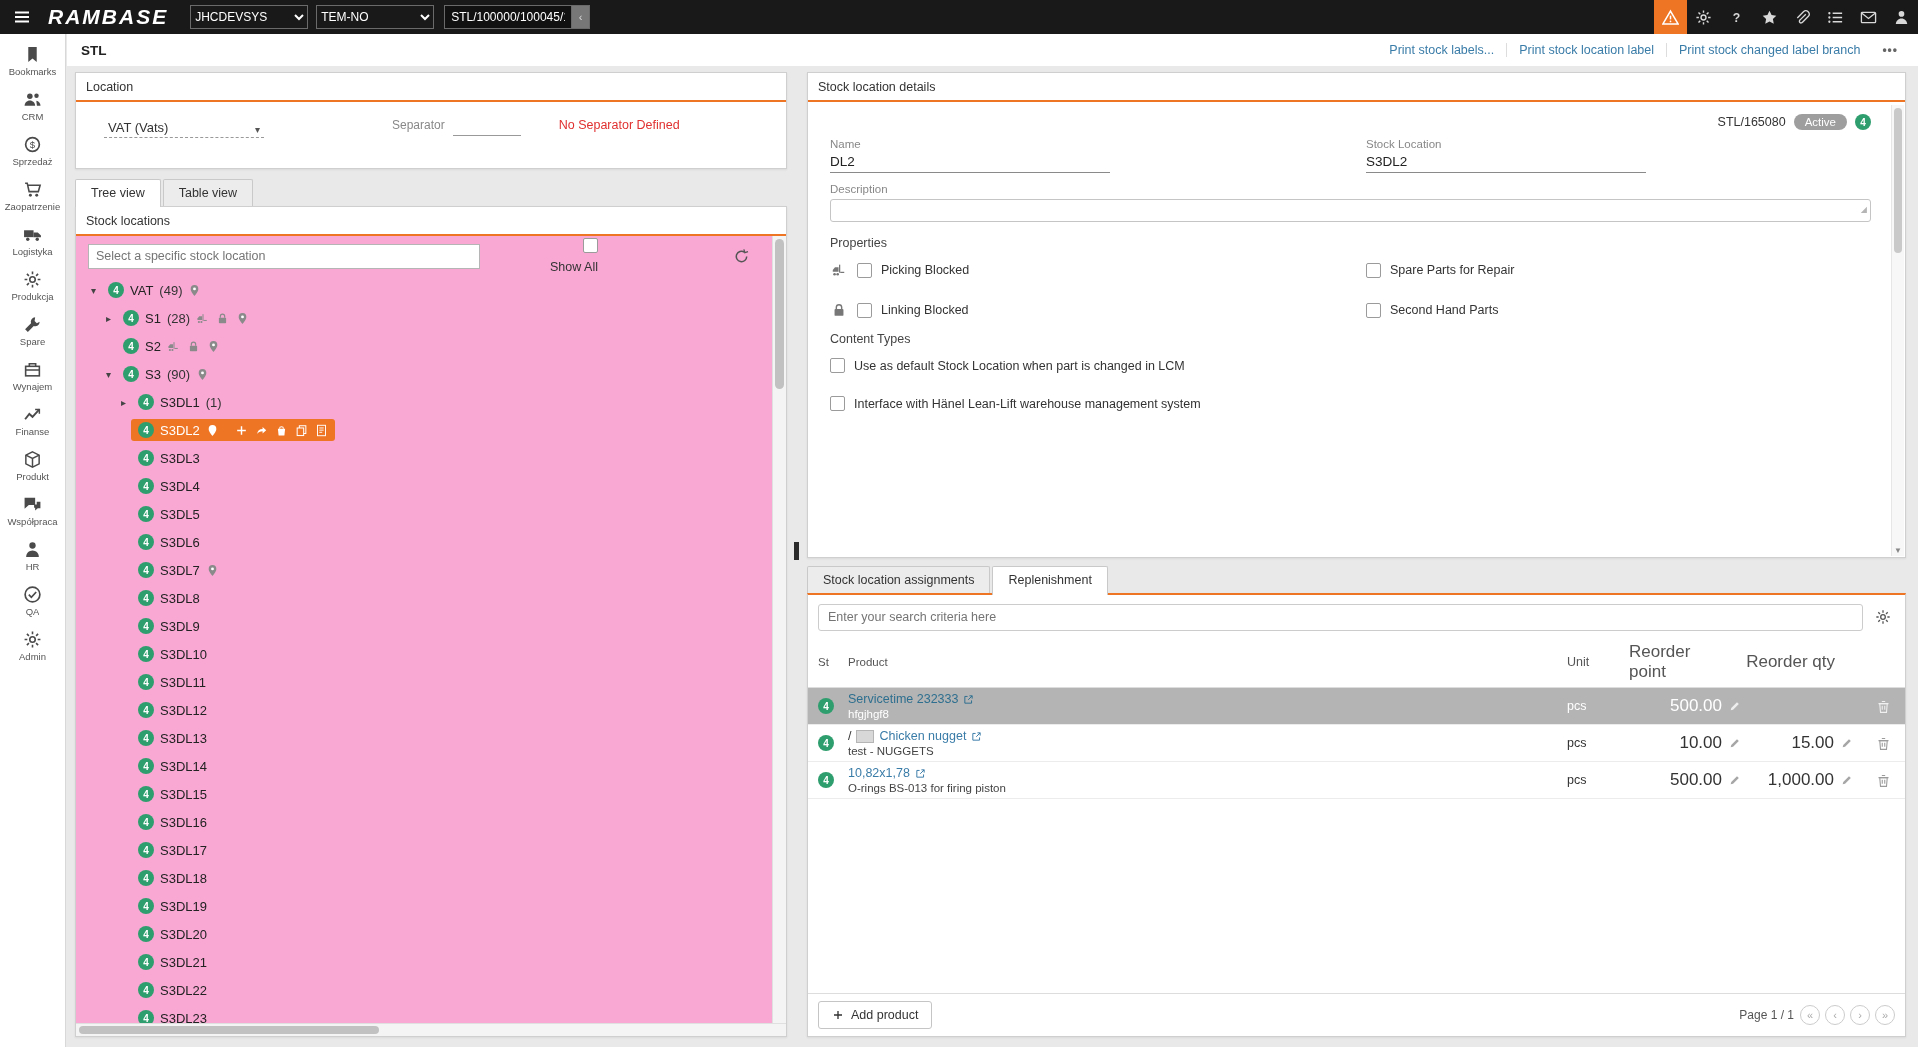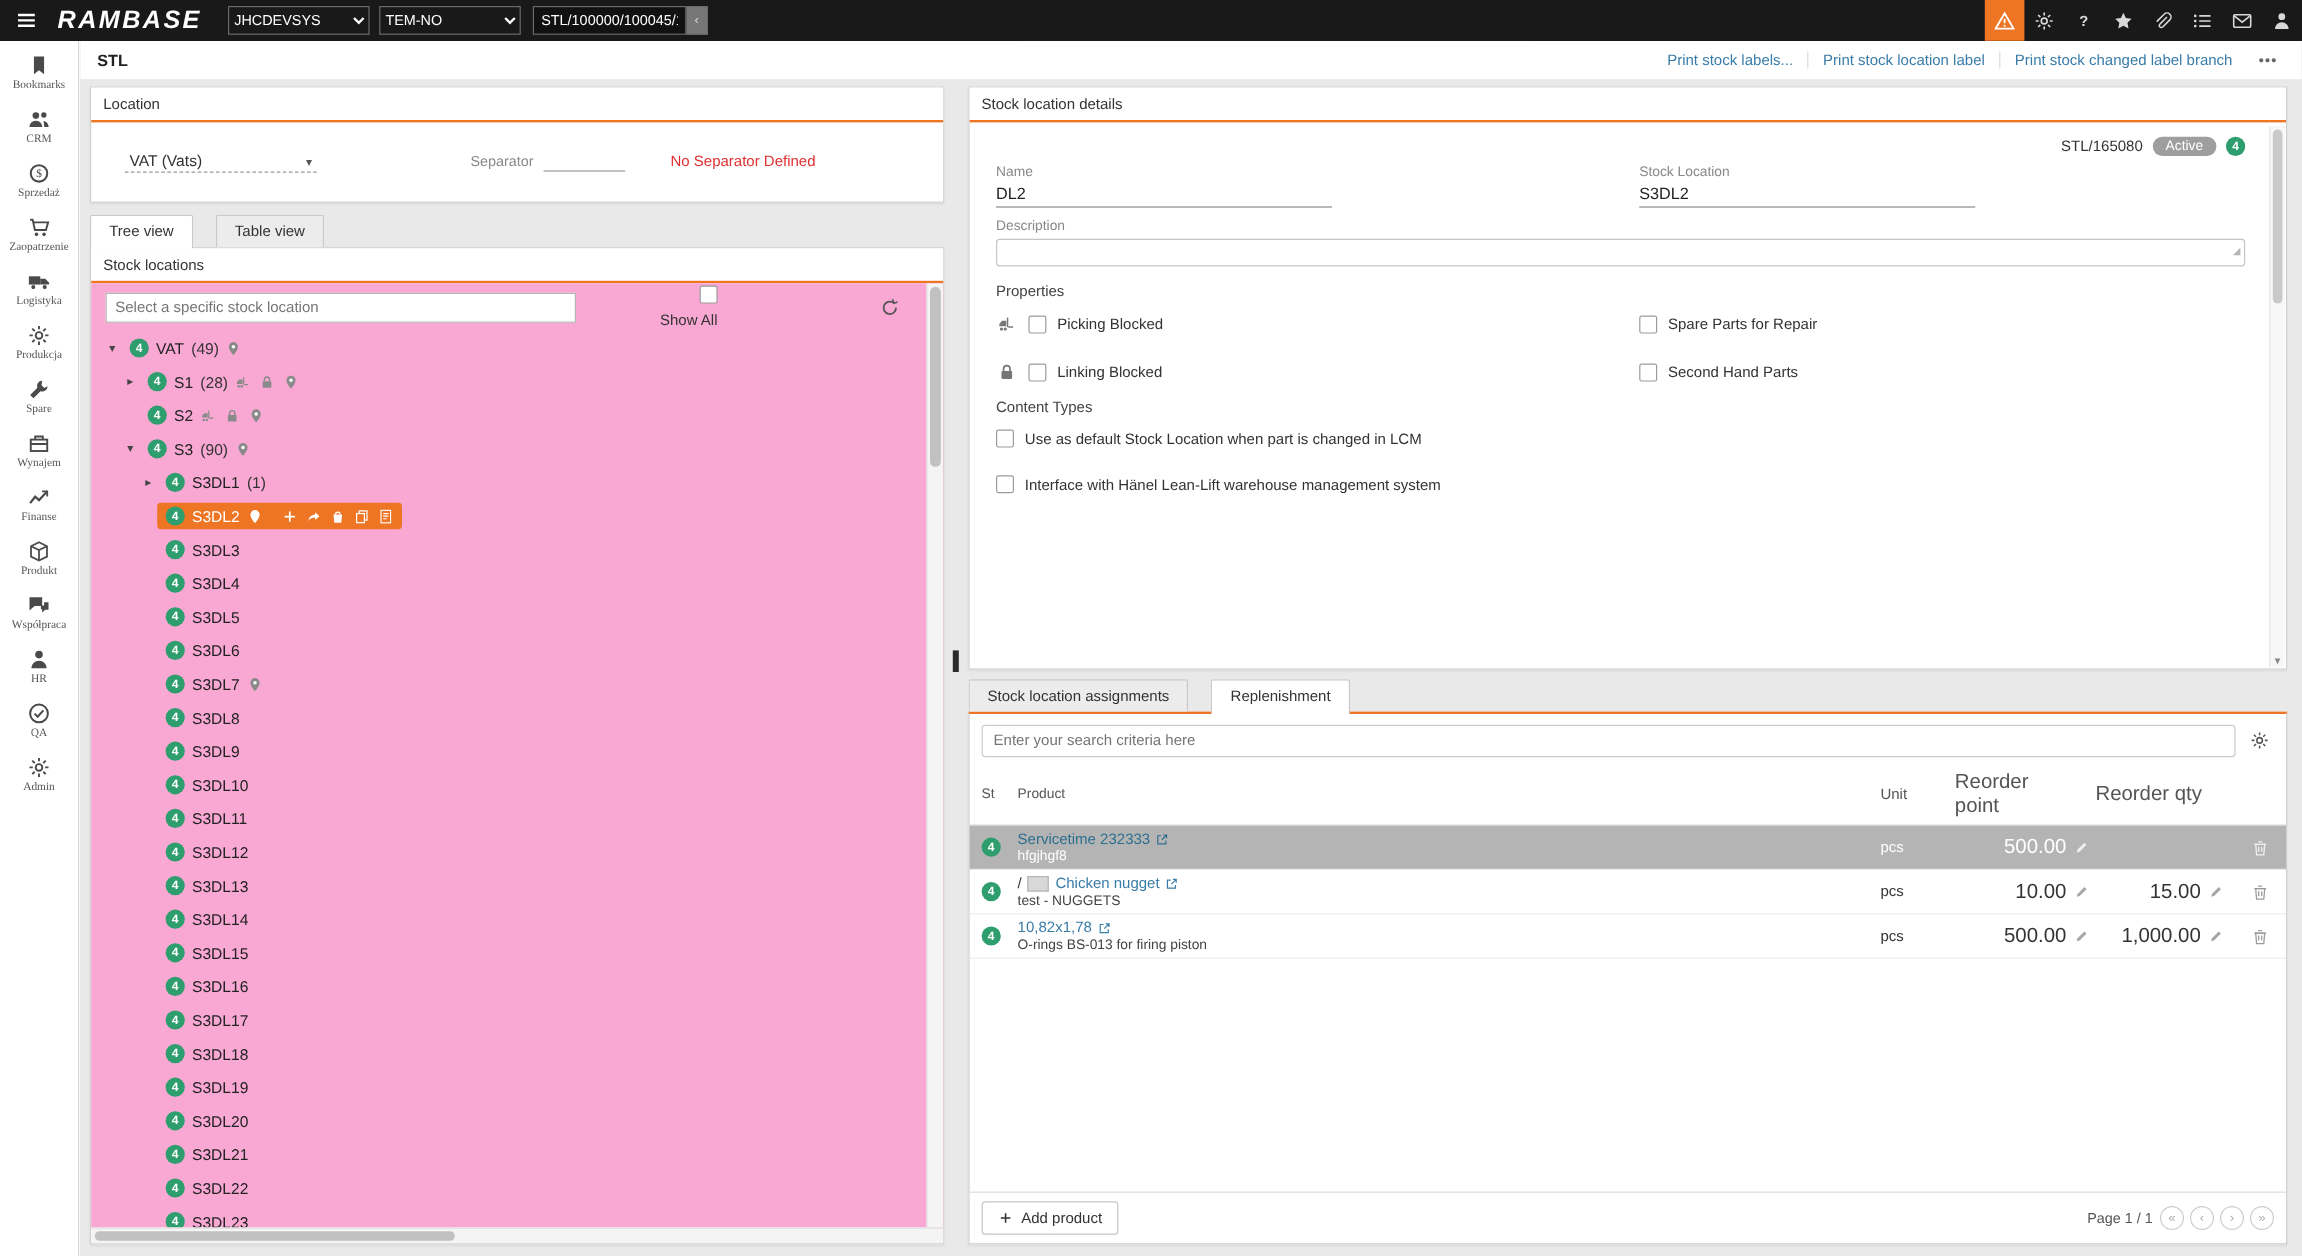--- a/index.html
+++ b/index.html
@@ -17,51 +17,51 @@
   .tb-target { display:flex; align-items:center; margin-left:2px; }
   .tb-input { background:#111; color:#fff; border:1px solid #6a6a6a; height:24px; width:128px; font-size:12px; padding:0 6px; font-family:inherit; }
   .tb-mini { height:24px; width:18px; background:#777; color:#ddd; border:1px solid #6a6a6a; border-left:none; font-size:11px; cursor:pointer; }
   .tb-icons { margin-left:auto; display:flex; height:34px; }
   .tb-icon { width:33px; height:34px; display:flex; align-items:center; justify-content:center; background:transparent; border:none; color:#d8d8d8; cursor:pointer; }
   .tb-icon svg { width:17px; height:17px; }
   .tb-icon.accent { background:#ee7524; color:#fff; }
 
   
   .sidebar { position:fixed; top:34px; left:0; bottom:0; width:66px; background:#fff; border-right:1px solid #d8d8d8; z-index:40; padding-top:4px; }
-  .side-item { height:45px; display:flex; flex-direction:column; align-items:center; justify-content:center; cursor:pointer; color:#4a4a4a;font-family:Liberation Serif, serif; }
+  .side-item { height:45px; display:flex; flex-direction:column; align-items:center; justify-content:center; cursor:pointer; color:#4a4a4a; }
   .side-item span[data-name] svg { width:19px; height:19px; }
   .s-lbl { font-size:9.5px; color:#555; margin-top:2px; max-width:64px; overflow:hidden; white-space:nowrap; }
 
   
   .main { position:absolute; top:34px; left:67px; right:0; bottom:0; display:flex; flex-direction:column; }
   .title-bar { height:32px; background:#fff; display:flex; align-items:center; padding:0 14px; flex:none; }
   .page-title { font-weight:bold; font-size:13.5px; color:#222; }
   .print-links { margin-left:auto; display:flex; align-items:center; font-size:12.5px; color:#3a7ca8; }
   .plink { padding:0 12px; border-right:1px solid #ddd; cursor:pointer; white-space:nowrap; }
   .plink:last-child { border-right:none; }
   .more-dots { color:#666; font-weight:bold; margin:0 6px 0 10px; letter-spacing:1px; cursor:pointer; font-size:12px; }
 
   .panels { flex:1; display:flex; padding:6px 12px 10px 8px; gap:20px; min-height:0; }
   .left-col { width:712px; flex:none; display:flex; flex-direction:column; min-height:0; }
   .right-col { flex:1; display:flex; flex-direction:column; min-height:0; position:relative; }
 
   .panel { background:#fff; border:1px solid #cfcfcf; box-shadow:0 1px 2px rgba(0,0,0,.07); }
   .panel-header { padding:7px 10px 6px; font-size:12.5px; color:#333; border-bottom:2px solid #ee7524; background:#fff; flex:none; }
 
   
-  .loc-body { display:flex; align-items:center; padding:16px 20px 18px 28px; height:66px; }
+  .loc-body { display:flex; align-items:flex-start; padding:16px 20px 18px 28px; height:66px; }
   .vat-select { width:160px; border-bottom:1px dashed #999; display:flex; justify-content:space-between; align-items:flex-end; font-size:13px; color:#333; padding:2px 4px; cursor:pointer; }
   .caret { font-size:10px; color:#555; }
   .sep-label { font-size:12px; color:#888; margin-left:128px; }
   .sep-input { width:68px; border:none; border-bottom:1px solid #999; height:18px; margin-left:8px; background:transparent; font-family:inherit; font-size:13px; }
   .sep-warning { color:#e03030; font-size:12.5px; margin-left:38px; }
 
   
   .tabs { display:flex; margin-top:10px; flex:none; position:relative; z-index:3; }
-  .tab { padding:6px 15px; font-size:12.5px; color:#333; background:#ececec; border:1px solid #c9c9c9; border-bottom:none; margin-right:19px; border-radius:2px 2px 0 0; cursor:pointer; }
+  .tab { padding:6px 15px; font-size:12.5px; color:#333; background:#ececec; border:1px solid #c9c9c9; border-bottom:none; margin-right:2px; border-radius:2px 2px 0 0; cursor:pointer; }
   .tab.active { background:#fff; margin-bottom:-1px; padding-bottom:7px; }
   .tabs2 { margin-top:8px; }
   .tab.active2 { margin-bottom:-2px; padding-bottom:8px; }
 
   
   .tree-panel { flex:1; display:flex; flex-direction:column; min-height:0; }
   .tree-body { flex:1; background:#f9a8d4; position:relative; overflow:hidden; padding-right:16px; }
   .search-row { display:flex; align-items:center; padding:9px 12px; height:40px; }
   .search-input { width:392px; height:25px; border:1px solid #b5b5b5; font-size:12.5px; padding:0 7px; background:#fff; font-family:inherit; }
   .showall { display:flex; align-items:flex-end; gap:7px; font-size:12.5px; color:#333; margin-left:70px; cursor:pointer;flex-direction:column; }

